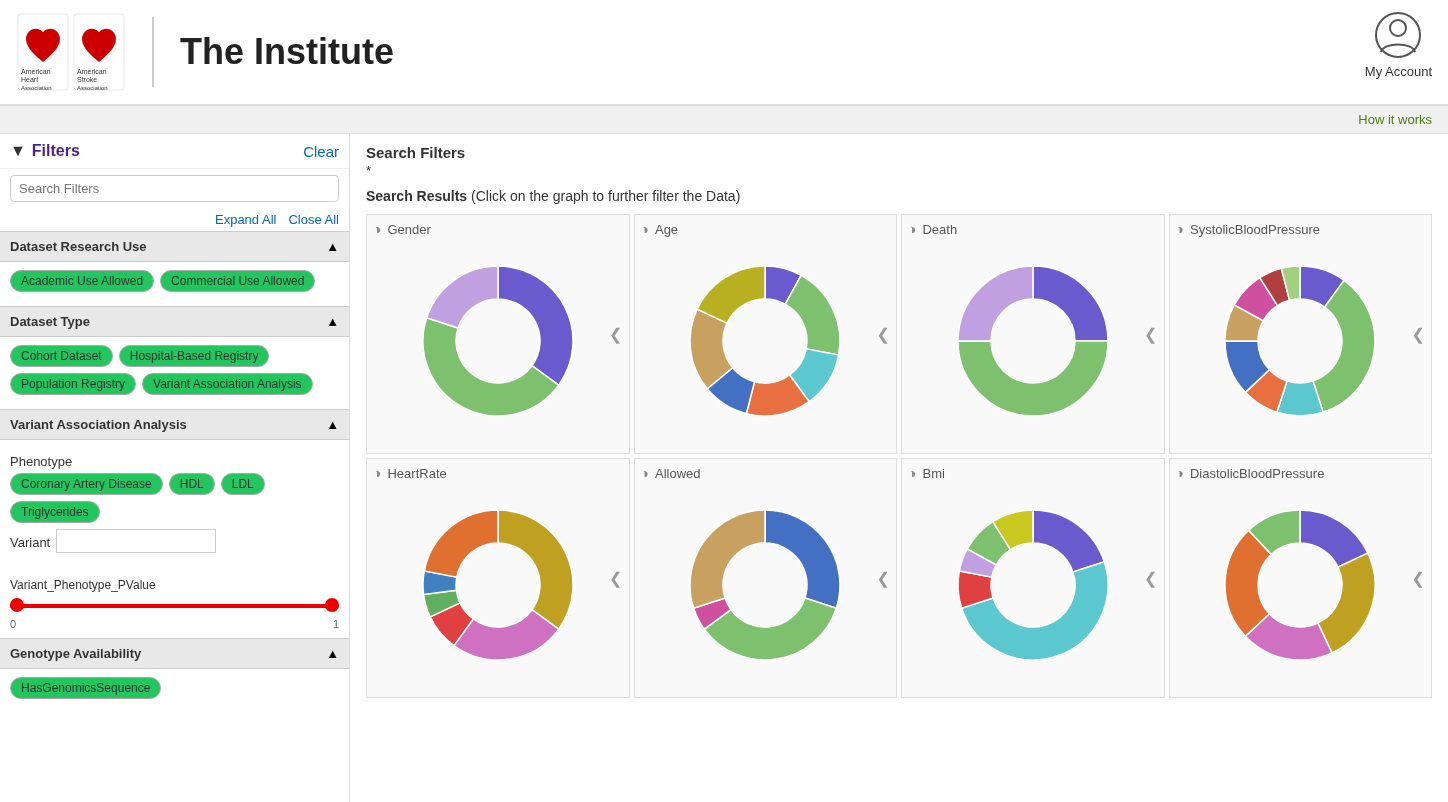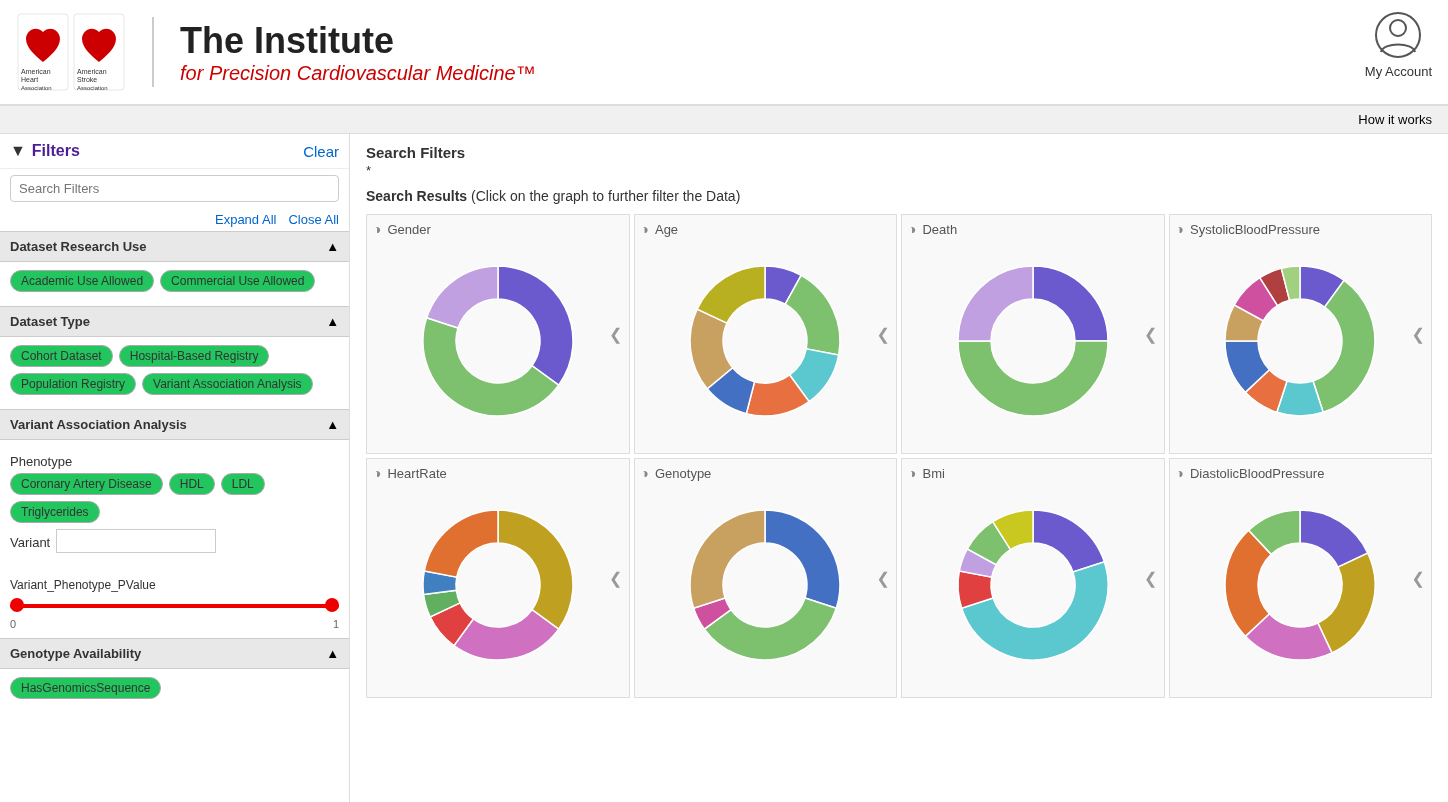--- a/index.html
+++ b/index.html
@@ -13,21 +13,21 @@
     .divider-v { width: 2px; height: 70px; background: #ccc; margin: 0 16px; }
     .institute-title { }
     .institute-title .title-main { font-size: 36px; font-weight: bold; color: #222; }
     .institute-title .title-sub { font-size: 20px; color: #c00; font-style: italic; }
     .header-right { position: absolute; right: 16px; top: 10px; display: flex; flex-direction: column; align-items: center; cursor: pointer; margin-left: 45px; }
     .account-icon { width: 50px; height: 50px; }
     .account-label { font-size: 13px; color: #333; margin-top: 4px; }
 
     
     .sub-header { background: #f0f0f0; height: 28px; display: flex; align-items: center; justify-content: flex-end; padding: 0 16px; border-bottom: 1px solid #ddd; }
-    .how-it-works { color: #000000; font-size: 13px; cursor: pointer; text-decoration: none; }
+    .how-it-works { color: #4d7c0f; font-size: 13px; cursor: pointer; text-decoration: none; }
 
     
     .main-layout { display: flex; height: calc(802px - 106px - 28px); }
 
     
     .sidebar { width: 350px; min-width: 350px; border-right: 1px solid #ddd; overflow-y: auto; background: #fff; }
     .sidebar-filters-header { display: flex; align-items: center; justify-content: space-between; padding: 8px 10px; border-bottom: 1px solid #eee; }
     .filters-title-area { display: flex; align-items: center; gap: 6px; }
     .filter-icon { color: #333; font-size: 16px; }
     .filters-label { font-size: 16px; font-weight: bold; color: #4c1d95; }
@@ -87,21 +87,20 @@
         <path d="M83 20 C76 13 66 18 66 27 C66 36 76 44 83 50 C90 44 100 36 100 27 C100 18 90 13 83 20Z" fill="#cc0000"></path>
         <text x="61" y="62" font-size="7" fill="#333" font-family="Arial">American</text>
         <text x="61" y="70" font-size="7" fill="#333" font-family="Arial">Stroke</text>
         <text x="61" y="78" font-size="6" fill="#333" font-family="Arial">Association</text>
         <text x="5" y="90" font-size="6" fill="#cc0000" font-family="Arial" font-style="italic">life is why</text>
       </svg>
     </div>
     <div class="divider-v"></div>
     <div class="institute-title">
       <div class="title-main">The Institute</div>
-      <div class="title-sub">for Precision Cardiovascular Medicine™</div>
     </div>
   </div>
   <div class="header-right">
     <svg class="account-icon" viewBox="0 0 50 50" xmlns="http://www.w3.org/2000/svg">
       <circle cx="25" cy="25" r="22" fill="none" stroke="#555" stroke-width="2"></circle>
       <circle cx="25" cy="18" r="8" fill="none" stroke="#555" stroke-width="2"></circle>
       <path d="M8 42 C10 32 40 32 42 42" fill="none" stroke="#555" stroke-width="2"></path>
     </svg>
     <span class="account-label">My Account</span>
   </div>
@@ -284,21 +283,21 @@
               <path d="M 40.91610607806452 145.67627457812105 A 75 75 0 0 1 17.137971065048546 116.93344686738047 L 46.997263796427184 102.88273024573306 A 42 42 0 0 0 60.31301940371613 118.97871376374779 Z" fill="#e04040" stroke="#fff" stroke-width="1.5"></path>
               <path d="M 17.137971065048546 116.93344686738047 A 75 75 0 0 1 10.59139740141417 94.39999251732284 L 43.331182544791936 90.26399580970079 A 42 42 0 0 0 46.997263796427184 102.88273024573306 Z" fill="#60b060" stroke="#fff" stroke-width="1.5"></path>
               <path d="M 10.59139740141417 94.39999251732284 A 75 75 0 0 1 11.328456195348352 70.94640140607068 L 43.743935469395076 77.12998478739958 A 42 42 0 0 0 43.331182544791936 90.26399580970079 Z" fill="#4080c0" stroke="#fff" stroke-width="1.5"></path>
               <path d="M 11.328456195348352 70.94640140607068 A 75 75 0 0 1 84.99999999999999 10 L 84.99999999999999 43 A 42 42 0 0 0 43.743935469395076 77.12998478739958 Z" fill="#e07030" stroke="#fff" stroke-width="1.5"></path>
             </svg>
           </div>
         </div>
         <div class="chart-card">
           <div class="chart-card-header">
             <span class="chart-icon">◑</span>
-            <span class="chart-title">Genotype</span>
+            <span class="chart-title">Allowed</span>
           </div>
           <span class="chart-chevron">❮</span>
           <div class="donut-wrapper">
             <svg width="170" height="170" viewBox="0 0 170 170">
               <path d="M 85 10 A 75 75 0 0 1 156.3292387221365 108.17627457812105 L 124.94437368439645 97.97871376374779 A 42 42 0 0 0 85 43 Z" fill="#4470c4" stroke="#fff" stroke-width="1.5"></path>
               <path d="M 156.3292387221365 108.17627457812105 A 75 75 0 0 1 24.323725421878947 129.0838939219355 L 51.02128623625221 109.68698059628387 A 42 42 0 0 0 124.94437368439645 97.97871376374779 Z" fill="#7dc06e" stroke="#fff" stroke-width="1.5"></path>
               <path d="M 24.323725421878947 129.0838939219355 A 75 75 0 0 1 13.670761277863491 108.17627457812107 L 45.055626315603554 97.97871376374779 A 42 42 0 0 0 51.02128623625221 109.68698059628387 Z" fill="#d050a0" stroke="#fff" stroke-width="1.5"></path>
               <path d="M 13.670761277863491 108.17627457812107 A 75 75 0 0 1 84.99999999999999 10 L 84.99999999999999 43 A 42 42 0 0 0 45.055626315603554 97.97871376374779 Z" fill="#c8a060" stroke="#fff" stroke-width="1.5"></path>
             </svg>
           </div>

